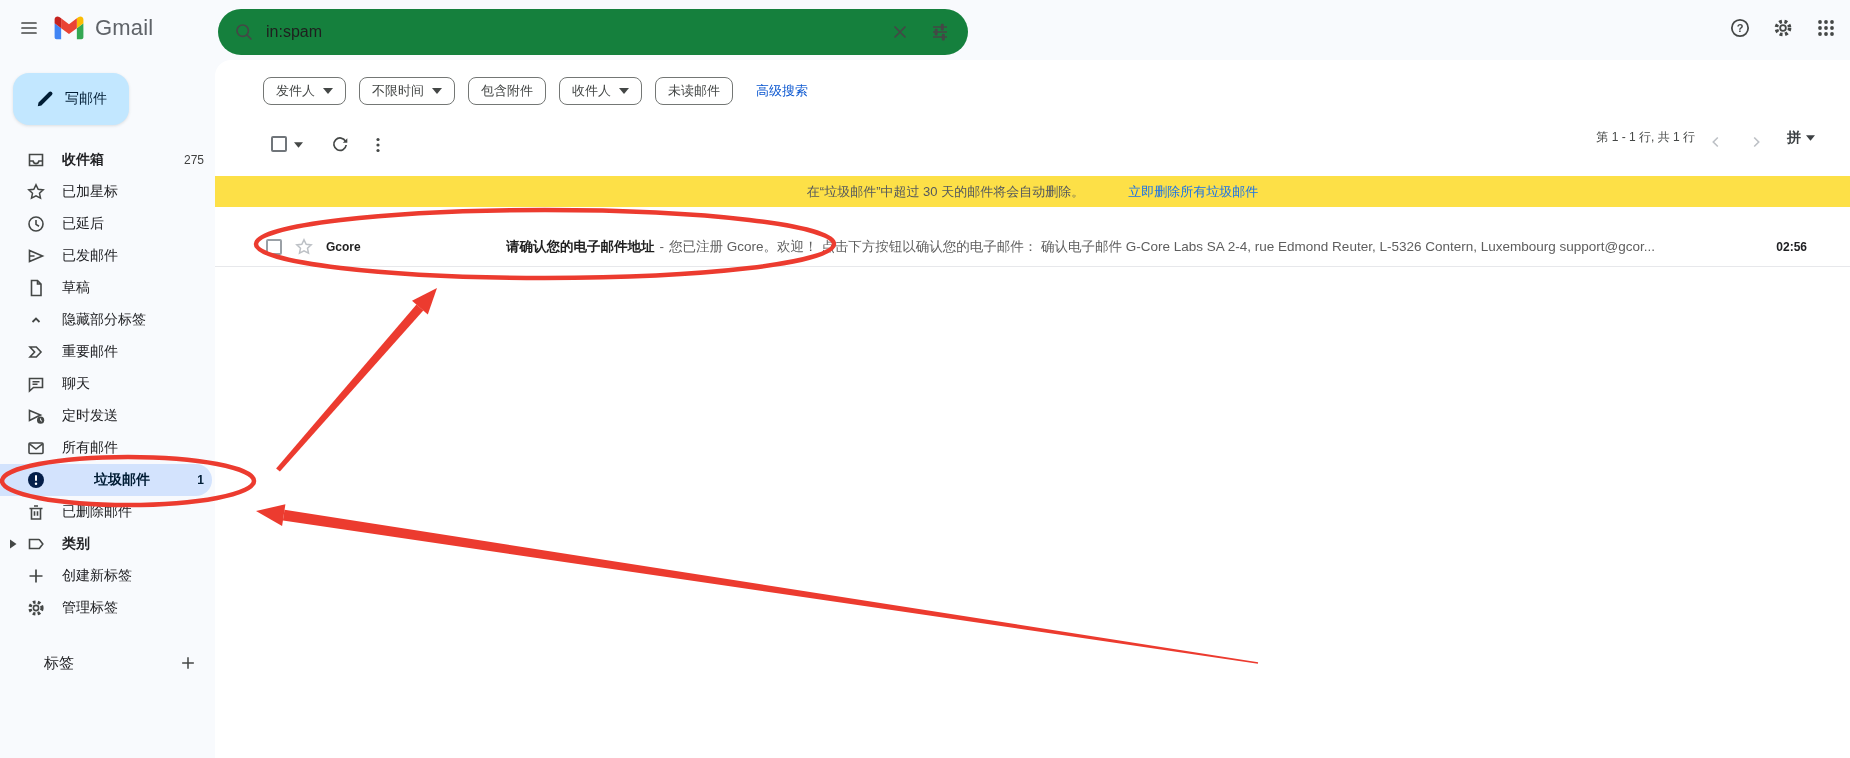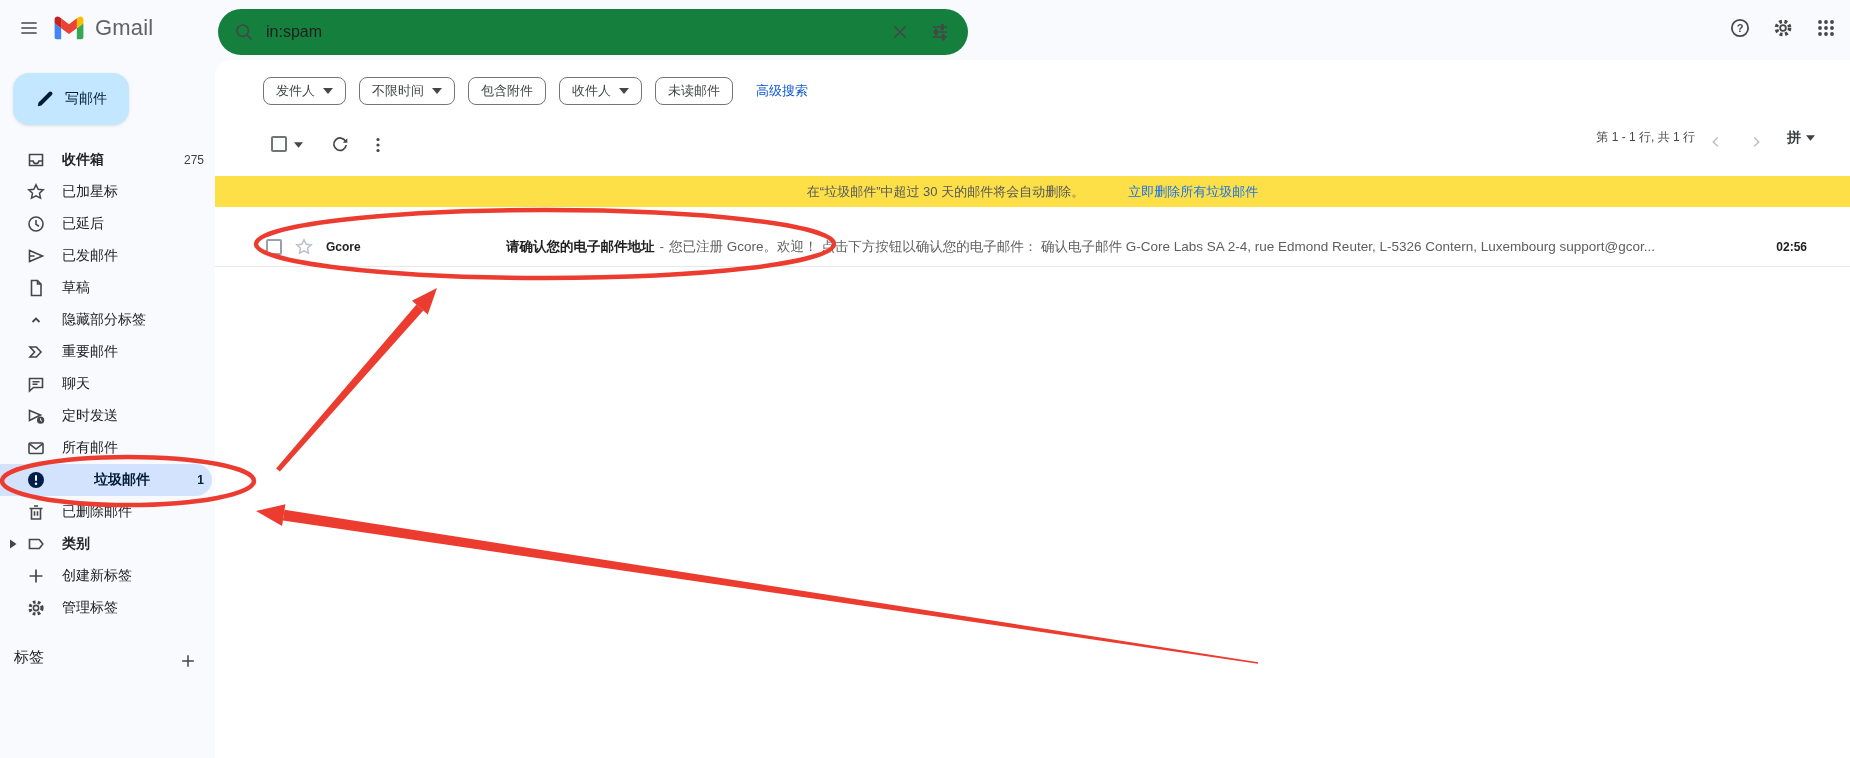--- a/index.html
+++ b/index.html
@@ -49,21 +49,21 @@
   .nav .nlabel { font-size:14px; white-space:nowrap; overflow:hidden; }
   .nav li.bold .nlabel { font-weight:700; }
   .nav li.selected { background:var(--selected-bg); }
   .nav li.selected .nlabel { color:#001d35; font-weight:700;margin-left:32px; }
   .nav li.selected .nicon { color:#041e49; }
   .ncount { margin-left:auto; font-size:12px; color:#404040; }
   li.selected .ncount { color:#001d35; font-weight:700; }
   .expand-caret { position:absolute; left:9px; top:11px; color:#444746; }
   .labels-header {
     position:absolute; left:0; top:588px; width:215px; height:30px;
-    display:flex; align-items:flex-start; padding:0 14px 0 14px;
+    display:flex; align-items:center; padding:0 14px 0 44px;
   }
   .labels-title { font-size:15px; color:#202124; }
   .add-label-btn { margin-left:auto; width:26px; height:26px; }
 
   
   .main {
     position:absolute; left:215px; top:60px; width:1635px; height:698px;
     background:#fff; border-radius:16px 0 0 0;
   }
   .chips { position:absolute; left:48px; top:17px; display:flex; align-items:center; gap:13px; }

